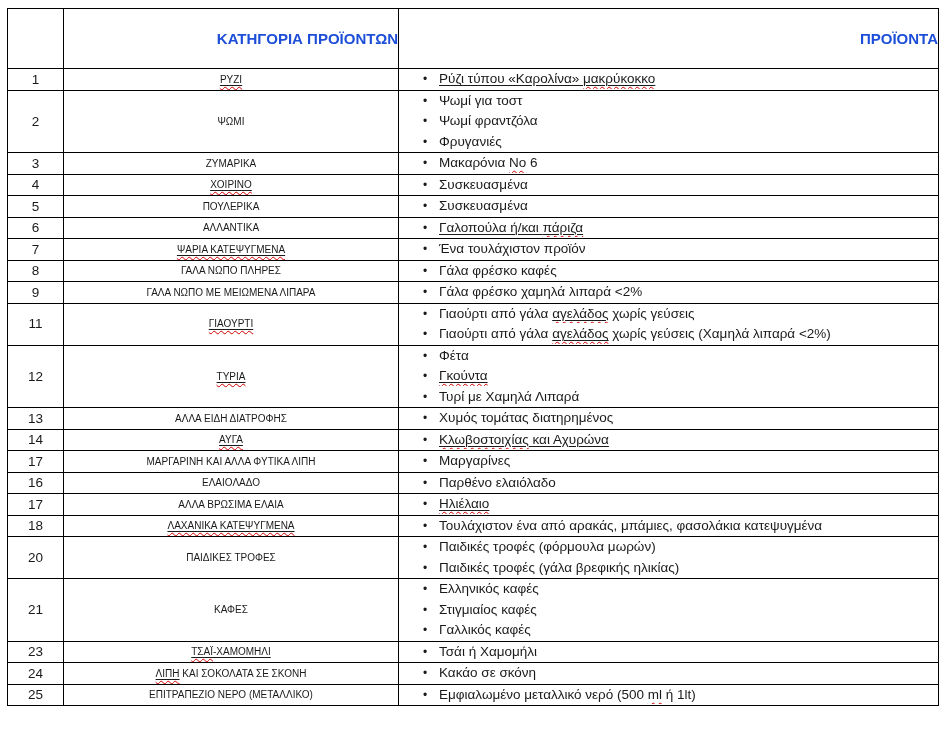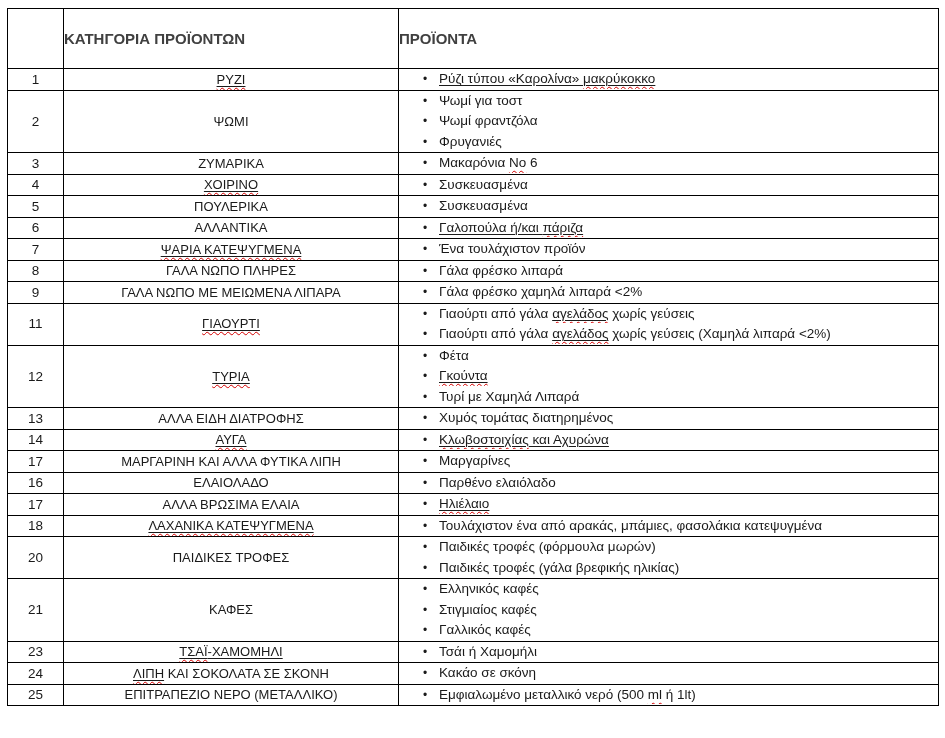--- a/index.html
+++ b/index.html
@@ -24,34 +24,34 @@
   .doc-table th, .doc-table td {
     border: 1px solid #000000;
     padding: 0;
     vertical-align: middle;
     overflow: hidden;
   }
   thead tr { height: 60px; }
   .doc-table th {
     font-size: 15px;
     font-weight: bold;
-    text-align: left;
-    color: #404040;
+    text-align: right;
+    color: #1d4ed8;
   }
   tr.h1 { height: 20.3px; }
   tr.h2 { height: 40.6px; }
   tr.h3 { height: 61px; }
   td.num-cell {
     text-align: center;
     font-size: 13.5px;
     line-height: 19.5px;
   }
   td.cat-cell {
     text-align: center;
-    font-size: 13px;
+    font-size: 10px;
     line-height: 19.5px;
   }
   td.prod-cell {
     text-align: left;
     font-size: 13.5px;
     line-height: 19.5px;
   }
   .pline {
     display: flex;
     align-items: baseline;
@@ -171,21 +171,21 @@
               <span class="ptext"><span>Ένα τουλάχιστον προϊόν</span></span>
             </div>
           </td>
         </tr>
         <tr class="h1">
           <td class="num-cell">8</td>
           <td class="cat-cell"><span>ΓΑΛΑ ΝΩΠΟ ΠΛΗΡΕΣ</span></td>
           <td class="prod-cell">
             <div class="pline">
               <span class="bullet">•</span>
-              <span class="ptext"><span>Γάλα φρέσκο λιπαρά</span></span>
+              <span class="ptext"><span>Γάλα φρέσκο καφές</span></span>
             </div>
           </td>
         </tr>
         <tr class="h1">
           <td class="num-cell">9</td>
           <td class="cat-cell"><span>ΓΑΛΑ ΝΩΠΟ ΜΕ ΜΕΙΩΜΕΝΑ ΛΙΠΑΡΑ</span></td>
           <td class="prod-cell">
             <div class="pline">
               <span class="bullet">•</span>
               <span class="ptext"><span>Γάλα φρέσκο χαμηλά λιπαρά &lt;2%</span></span>

